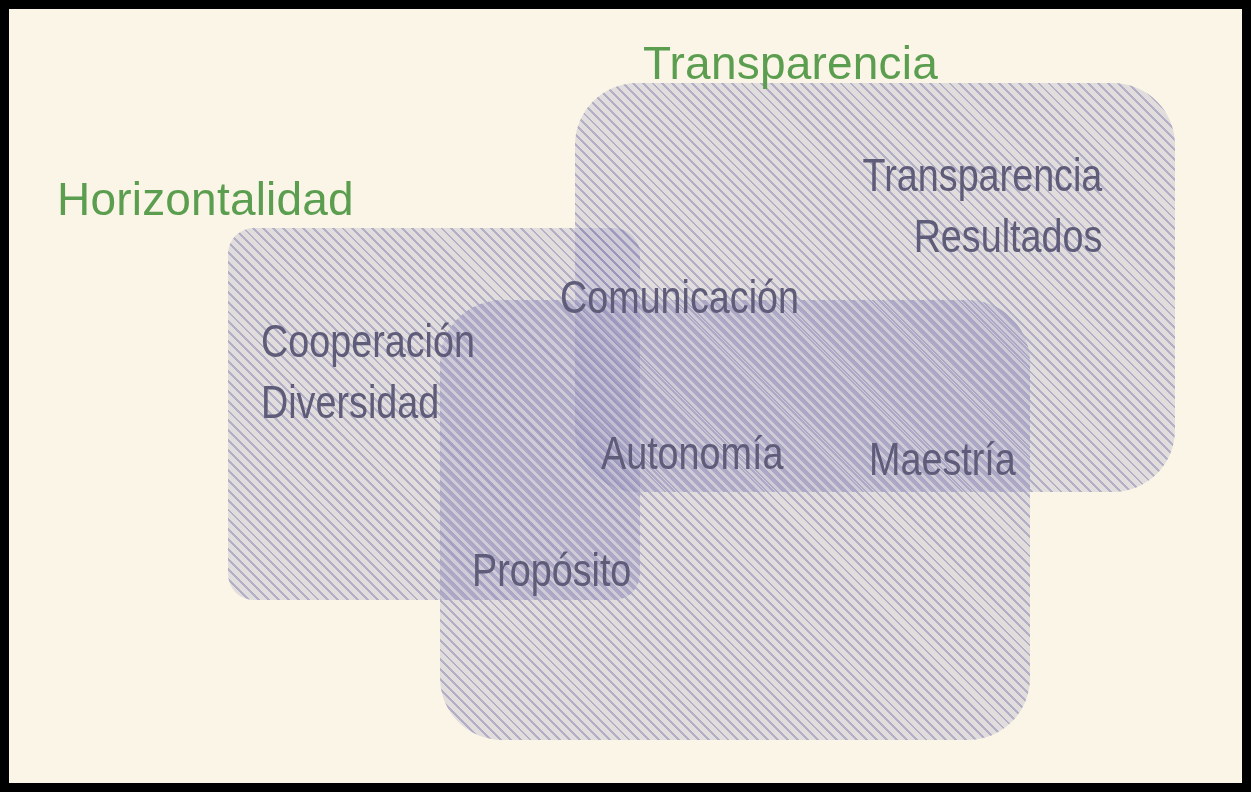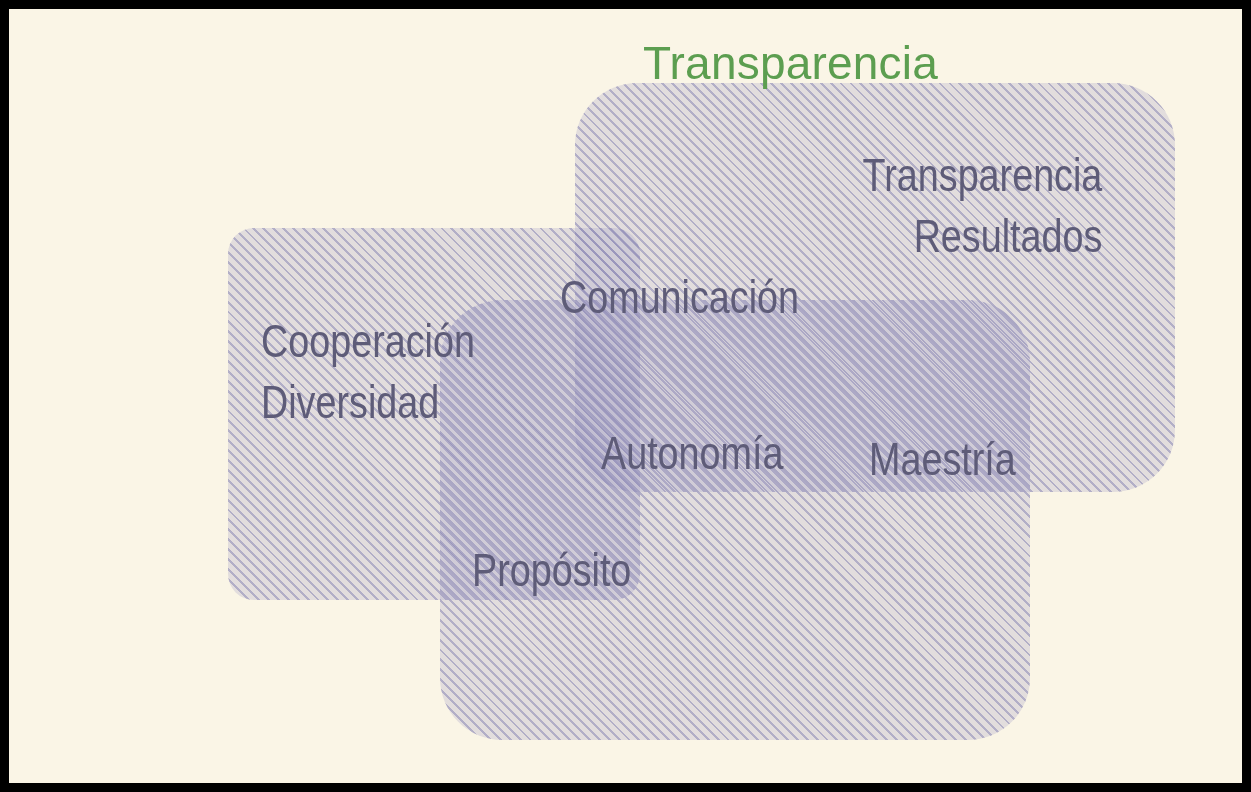--- a/index.html
+++ b/index.html
@@ -113,20 +113,21 @@
 </head>
 <body>
 
 <div id="frame">
   <div id="canvas">
 
     <div class="blob" id="blob-horizontalidad"></div>
     <div class="blob" id="blob-transparencia"></div>
     <div class="blob" id="blob-proposito"></div>
 
+    <div class="group-title" id="title-horizontalidad">Horizontalidad</div>
 
     <div class="group-title" id="title-transparencia">Transparencia</div>
 
     <div class="item" id="item-transparencia-res">
       <div>Transparencia</div>
       <div>Resultados</div>
     </div>
 
     <div class="item" id="item-comunicacion">Comunicación</div>
 

